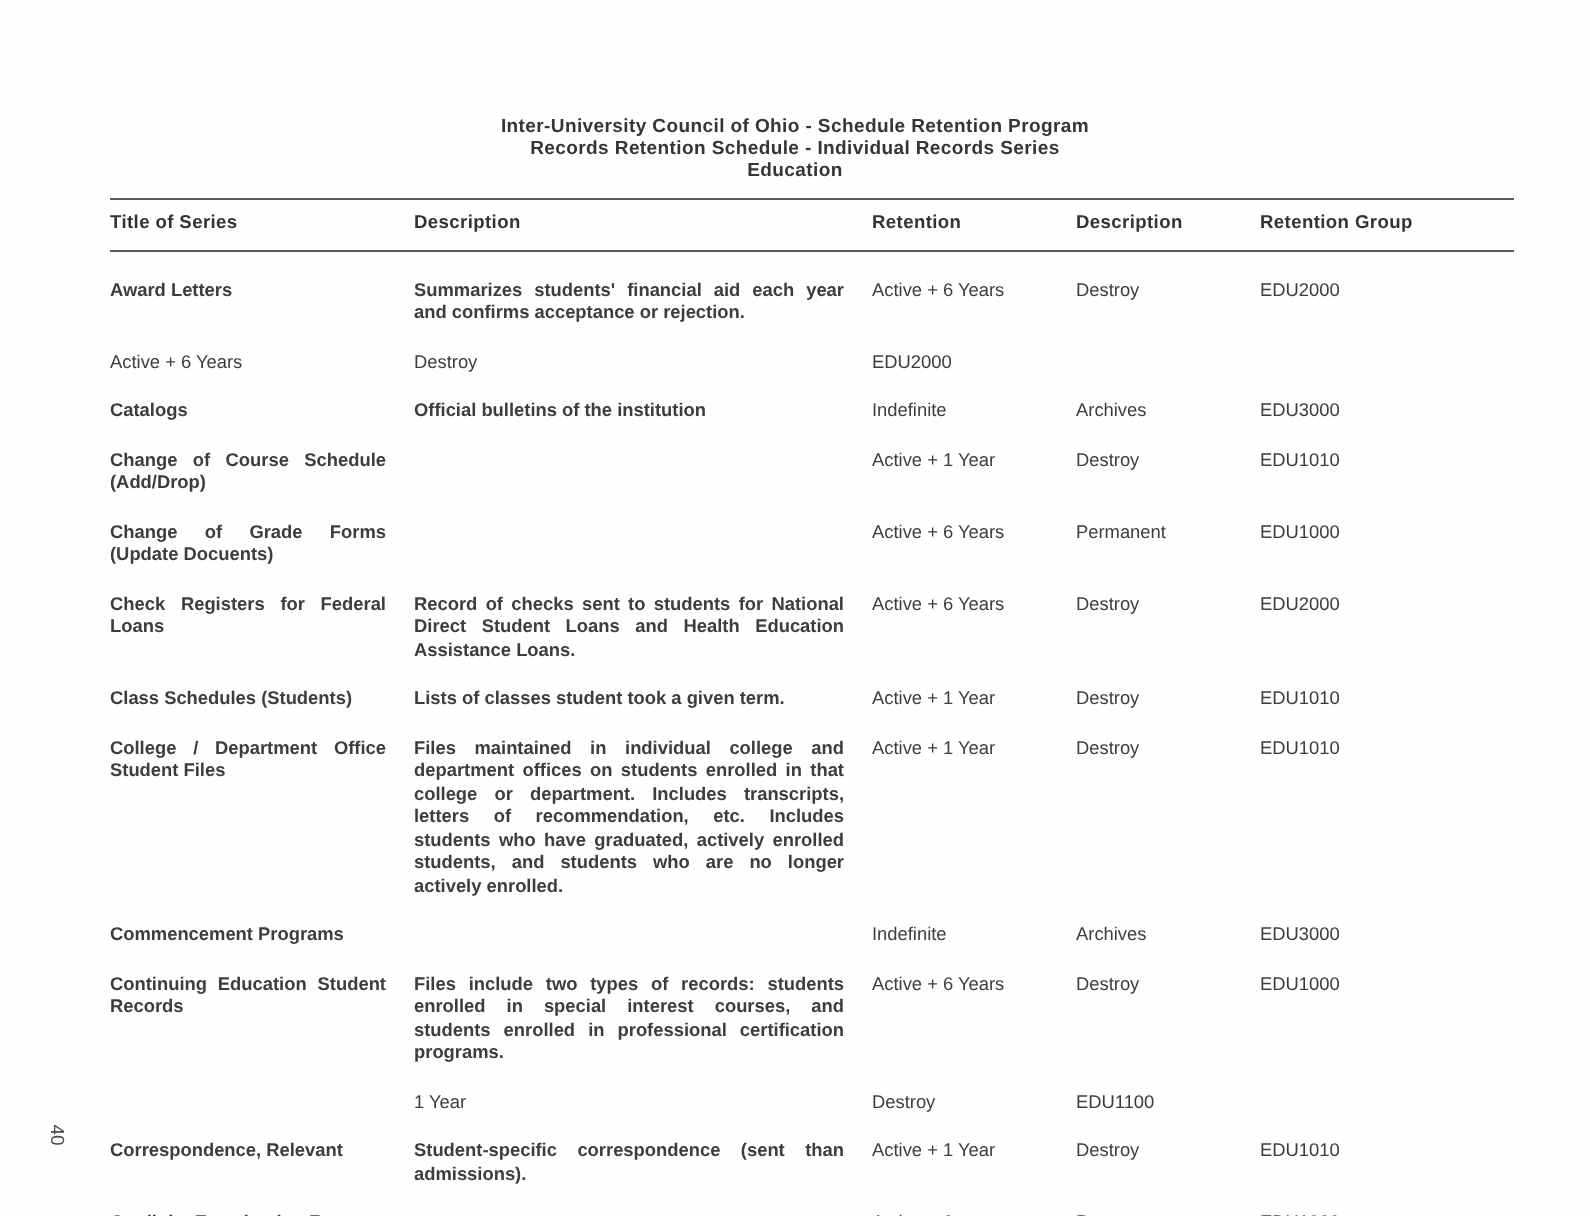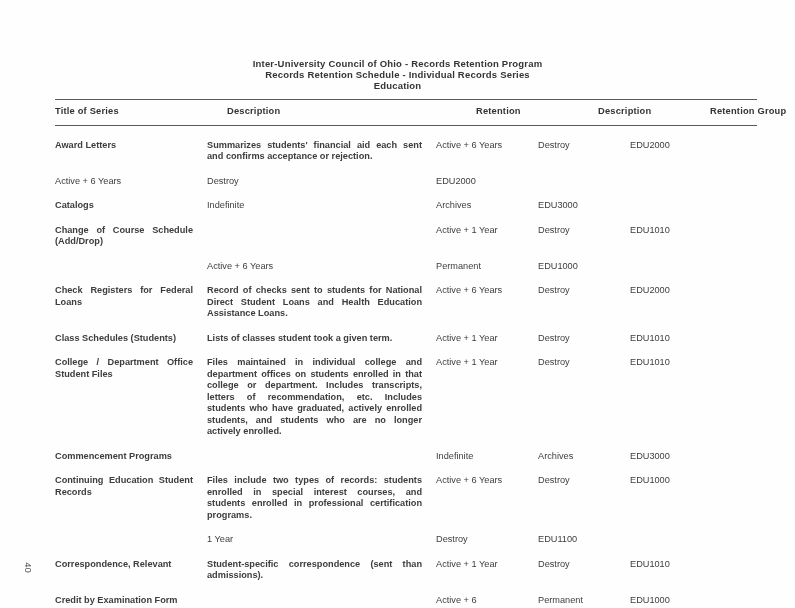--- a/index.html
+++ b/index.html
@@ -35,21 +35,21 @@
     height: 1px;
     background: #5a5a5a;
     width: 100%;
   }
   .grid-row {
     display: grid;
     grid-template-columns: 152px 229px 102px 92px 127px;
     column-gap: 0;
     align-items: start;
   }
-  .header-row { padding: 6px 0 7px 0; gap: 20px; }
+  .header-row { padding: 6px 0 7px 0; }
   .header-row .cell {
     font-weight: 700;
     font-size: 9.3px;
     color: #333;
     letter-spacing: 0.2px;
   }
   .rows { padding-top: 14px; }
   .data-row { margin-bottom: 13px; }
   .cell {
     font-size: 9.2px;
@@ -70,68 +70,70 @@
     width: 20px;
     text-align: center;
   }
 </style>
 </head>
 <body>
 
 <div class="page">
 
   <div class="doc-header">
-    <div>Inter-University Council of Ohio - Records Retention Program</div>
+    <div>Inter-University Council of Ohio - Schedule Retention Program</div>
     <div>Records Retention Schedule - Individual Records Series</div>
     <div>Education</div>
   </div>
 
   <div class="table-area">
     <div class="rule"></div>
     <div class="grid-row header-row">
       <div class="cell">Title of Series</div>
       <div class="cell">Description</div>
       <div class="cell">Retention</div>
       <div class="cell">Description</div>
       <div class="cell cell-group">Retention Group</div>
     </div>
     <div class="rule"></div>
 
     <div class="rows">
 
       <div class="grid-row data-row">
         <div class="cell cell-title">Award Letters</div>
-        <div class="cell cell-desc">Summarizes students' financial aid each sent and confirms acceptance or rejection.</div>
+        <div class="cell cell-desc">Summarizes students' financial aid each year and confirms acceptance or rejection.</div>
         <div class="cell">Active + 6 Years</div>
         <div class="cell">Destroy</div>
         <div class="cell cell-group">EDU2000</div>
       </div>
 
       <div class="grid-row data-row">
         <div class="cell">Active + 6 Years</div>
         <div class="cell">Destroy</div>
         <div class="cell cell-group">EDU2000</div>
       </div>
 
       <div class="grid-row data-row">
         <div class="cell cell-title">Catalogs</div>
+        <div class="cell cell-desc">Official bulletins of the institution</div>
         <div class="cell">Indefinite</div>
         <div class="cell">Archives</div>
         <div class="cell cell-group">EDU3000</div>
       </div>
 
       <div class="grid-row data-row">
         <div class="cell cell-title">Change of Course Schedule (Add/Drop)</div>
         <div class="cell cell-desc"></div>
         <div class="cell">Active + 1 Year</div>
         <div class="cell">Destroy</div>
         <div class="cell cell-group">EDU1010</div>
       </div>
 
       <div class="grid-row data-row">
+        <div class="cell cell-title">Change of Grade Forms (Update Docuents)</div>
         <div class="cell cell-desc"></div>
         <div class="cell">Active + 6 Years</div>
         <div class="cell">Permanent</div>
         <div class="cell cell-group">EDU1000</div>
       </div>
 
       <div class="grid-row data-row">
         <div class="cell cell-title">Check Registers for Federal Loans</div>
         <div class="cell cell-desc">Record of checks sent to students for National Direct Student Loans and Health Education Assistance Loans.</div>
         <div class="cell">Active + 6 Years</div>

